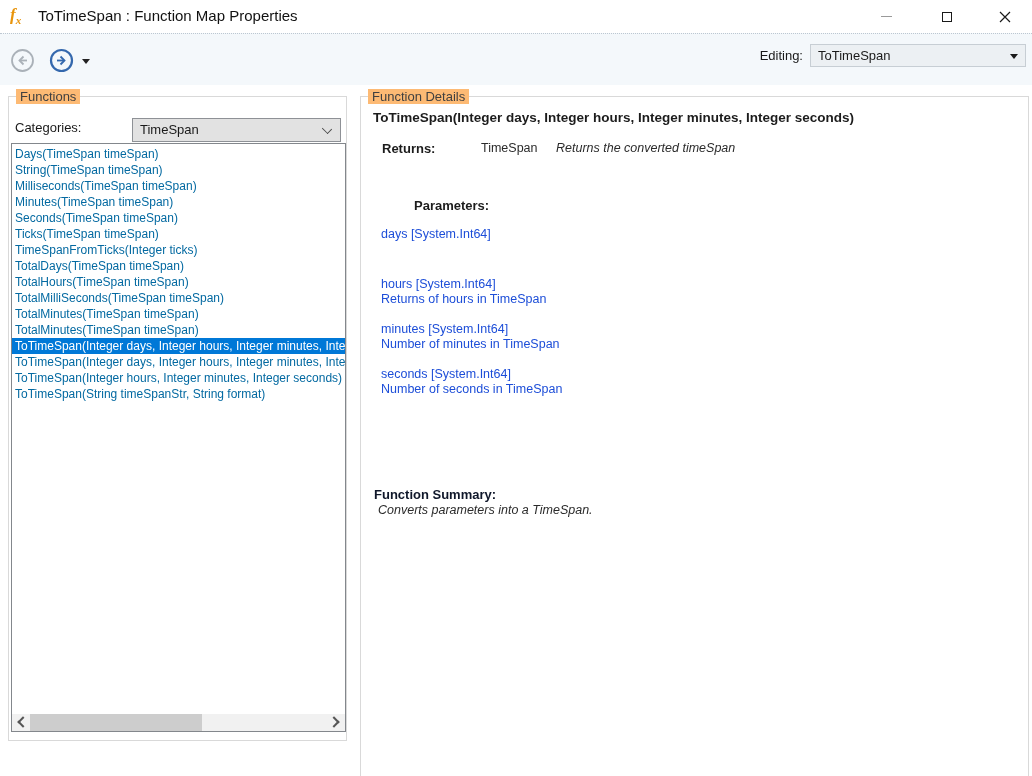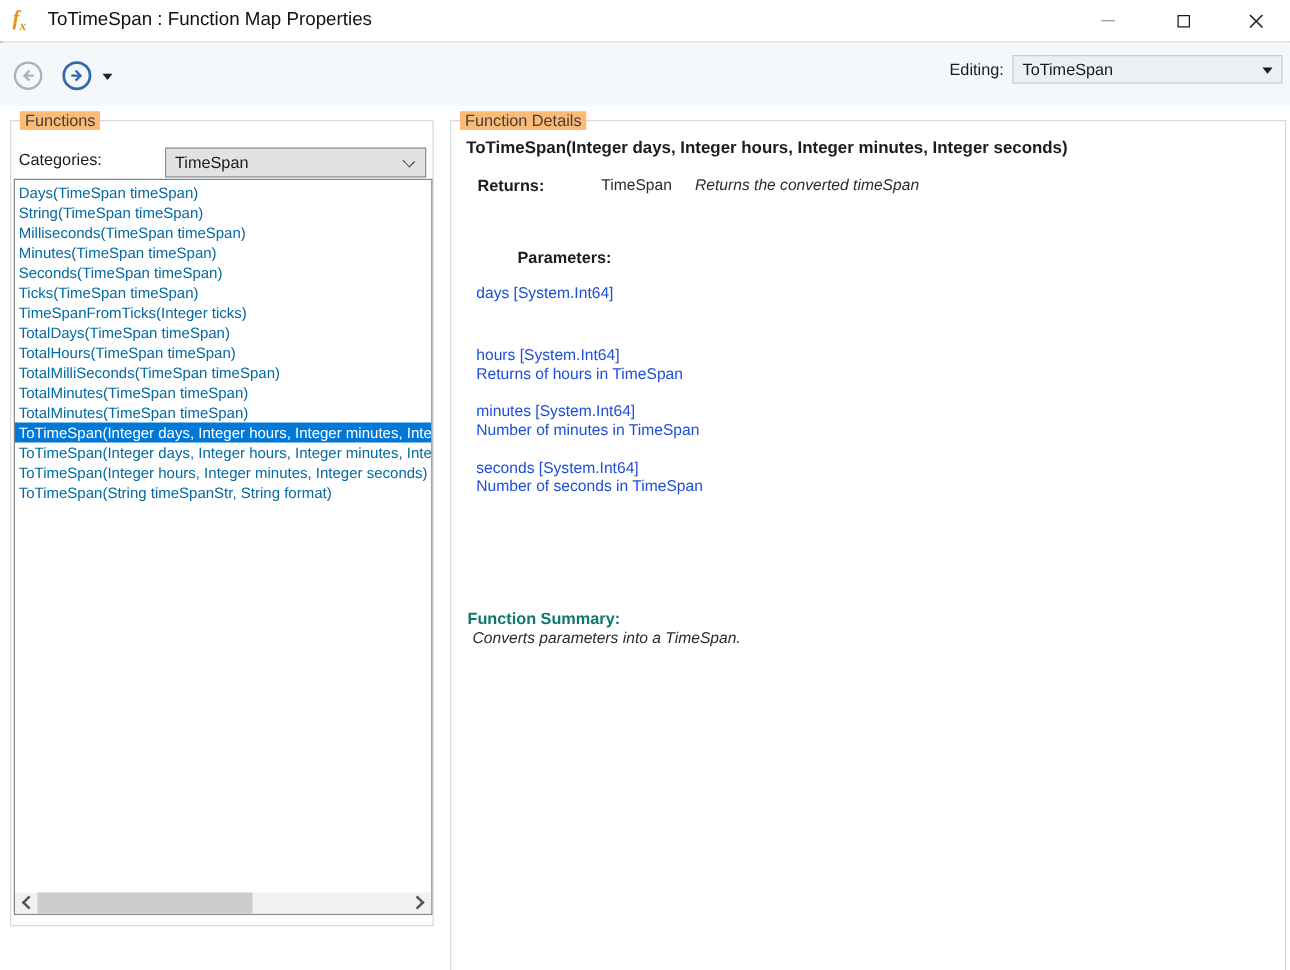--- a/index.html
+++ b/index.html
@@ -52,21 +52,21 @@
   
   .signature { position:absolute; left:12px; top:13px; font-size:13.5px; font-weight:bold; color:#1c1c1c; white-space:nowrap; }
   .returns-row { position:absolute; left:0; top:44px; width:100%; height:16px; font-size:13px; }
   .ret-label { position:absolute; left:21px; font-weight:bold; color:#1c1c1c; }
   .ret-type  { position:absolute; left:120px; color:#2b2b2b; font-size:12.5px; }
   .ret-desc  { position:absolute; left:195px; font-style:italic; color:#2b2b2b; font-size:12.5px; }
   .params-label { position:absolute; left:21px; top:101px; font-size:13px; font-weight:bold; color:#1c1c1c;margin-left:32px; }
   .params { position:absolute; left:20px; top:130px; }
   .param-block { font-size:12.5px; line-height:15px; color:#1d4ed8; margin-bottom:15px; }
   .param-block.no-desc { margin-bottom:35px; }
-  .summary-label { position:absolute; left:13px; top:390px; font-size:13px; font-weight:bold; color:#0f766e; }
+  .summary-label { position:absolute; left:13px; top:390px; font-size:13px; font-weight:bold; color:#0f172a; }
   .summary-text { position:absolute; left:17px; top:406px; font-size:12.5px; font-style:italic; color:#2b2b2b; }
 
   
   .footer { position:absolute; left:0; top:742px; width:1032px; height:34px; background:#edf1f6;margin-top:45px; }
   .footer-buttons { position:absolute; left:710px; top:6px; display:flex; }
   .footer-btn { width:80px; height:30px; background:#f8fafc; border:1px solid #c8d0d8; font-family:"Liberation Sans", sans-serif; font-size:13px; color:#333; margin-left:-1px; padding-top:3px; }
 </style>
 </head>
 <body>
 

